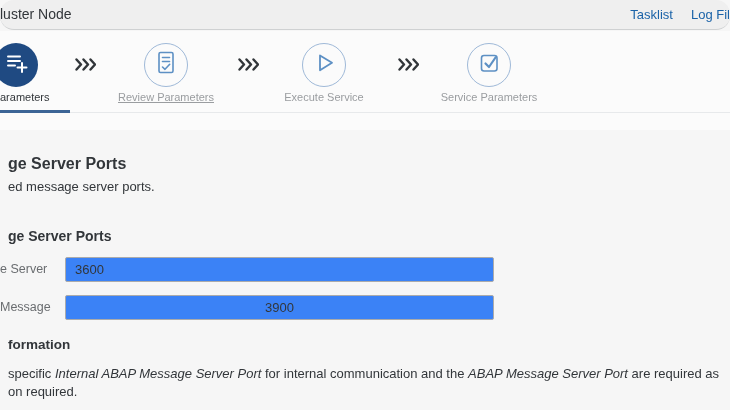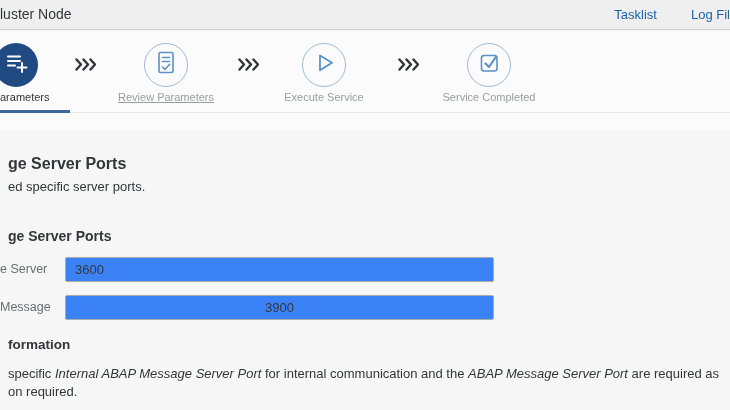--- a/index.html
+++ b/index.html
@@ -5,27 +5,27 @@
   html,body{margin:0;padding:0;}
   body{
     width:730px;height:410px;overflow:hidden;position:relative;
     background:#f6f6f6;
     font-family:"Liberation Sans", sans-serif;
     color:#32363a;
   }
   
   .topbar{
     position:absolute;top:0;left:0;width:730px;height:30px;
-    background:#efefef;border-bottom:1px solid #cfd1d2;box-sizing:border-box;
+    background:#efefef;border-bottom:1px solid #cfd1d2;box-sizing:border-box;border-radius:14px;
   }
   .win-title{
     position:absolute;left:0;top:6px;font-size:14px;color:#32363a;white-space:nowrap;
   }
   .topbar-links{
-    position:absolute;right:0;top:7px;display:flex;gap:34px;align-items:flex-end;
+    position:absolute;right:0;top:7px;display:flex;gap:18px;align-items:flex-end;
   }
   .topbar-link{
     font-size:13px;color:#1b63a8;white-space:nowrap;cursor:pointer;text-decoration:none;
   }
   
   .stepper{
     position:absolute;top:31px;left:0;width:730px;height:99px;background:#fbfbfb;
   }
   .track{
     position:absolute;left:0;top:81px;width:730px;height:1px;background:#e7e9eb;
@@ -154,25 +154,25 @@
   <div class="step-circle upcoming" style="left:467px;">
     <span>
       <svg width="44" height="44" viewBox="0 0 44 44">
         <g stroke="#5d90c4" fill="none" stroke-linecap="round" stroke-linejoin="round">
           <rect x="14.5" y="14.5" width="15.5" height="15.5" rx="2.5" stroke-width="1.6"></rect>
           <path d="M18.5 22.5 L22 26 L28.5 16.5" stroke-width="2.2"></path>
         </g>
       </svg>
     </span>
   </div>
-  <div class="step-label centered" style="left:489px;">Service Completed</div>
+  <div class="step-label centered" style="left:489px;">Service Parameters</div>
 </div>
 
 <div class="content-text page-title">ge Server Ports</div>
-<div class="content-text page-subtitle">ed specific server ports.</div>
+<div class="content-text page-subtitle">ed message server ports.</div>
 
 <div class="content-text section-title">ge Server Ports</div>
 
 <label class="field-label row1">e Server</label>
 <input class="port-input row1" type="text" value="3600" style="">
 
 <label class="field-label row2">Message</label>
 <input class="port-input row2" type="text" value="3900" style="">
 
 <div class="content-text info-title">formation</div>

